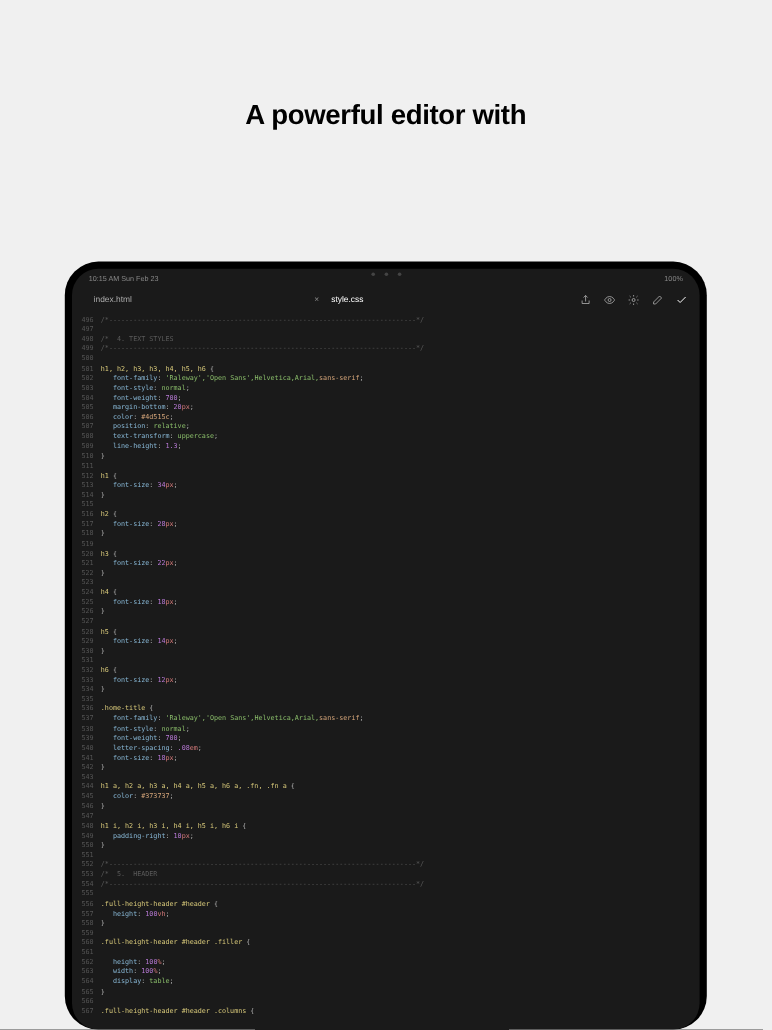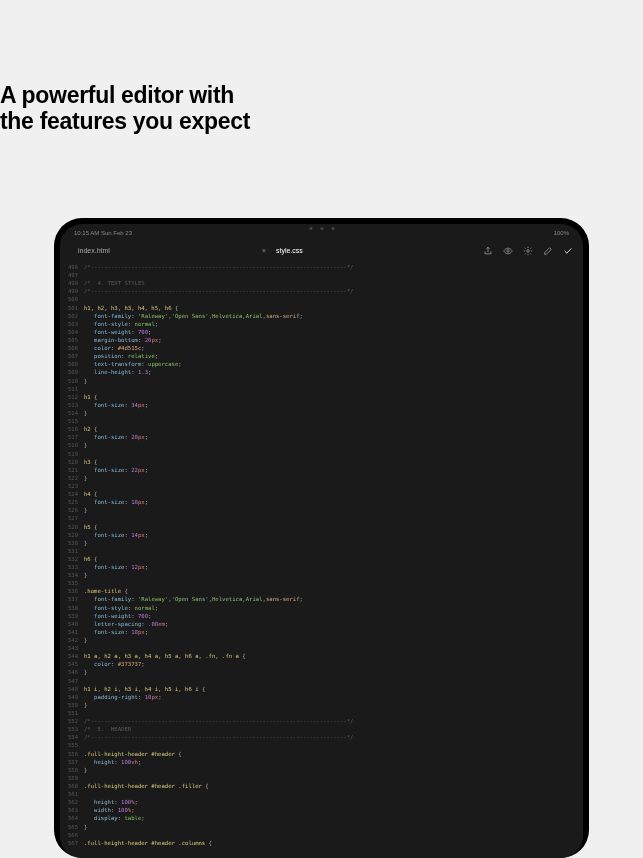--- a/index.html
+++ b/index.html
@@ -5,21 +5,21 @@
 * { margin: 0; padding: 0; box-sizing: border-box; }
 body {
   width: 643px;
   height: 858px;
   background: #f0f0f0;
   font-family: -apple-system, BlinkMacSystemFont, "Helvetica Neue", Arial, sans-serif;
   overflow: hidden;
   position: relative;
 }
 .headline {
-  text-align: left;
+  text-align: center;
   padding-top: 82px;
   font-weight: 700;
   font-size: 23px;
   line-height: 1.15;
   color: #000;
   letter-spacing: -0.3px;
 }
 .device {
   position: absolute;
   top: 218px;
@@ -111,21 +111,20 @@
 .c-unit { color: #d67a7a; }
 .c-string { color: #8abd6a; }
 .c-hex { color: #d6a67a; }
 .c-punc { color: #aaa; }
 </style>
 </head>
 <body>
 
 <div class="headline">
   <div>A powerful editor with</div>
-  <div>the features you expect</div>
 </div>
 
 <div class="device">
   <div class="device-inner">
     <div class="dots">
       <div class="dot"></div>
         <div class="dot"></div>
         <div class="dot"></div>
     </div>
 

